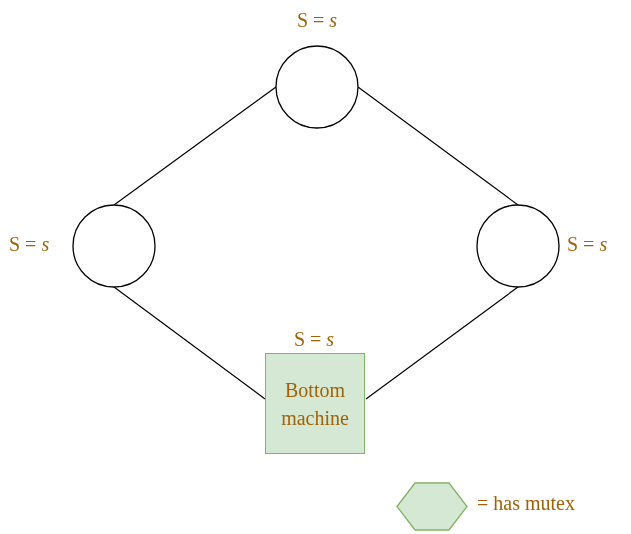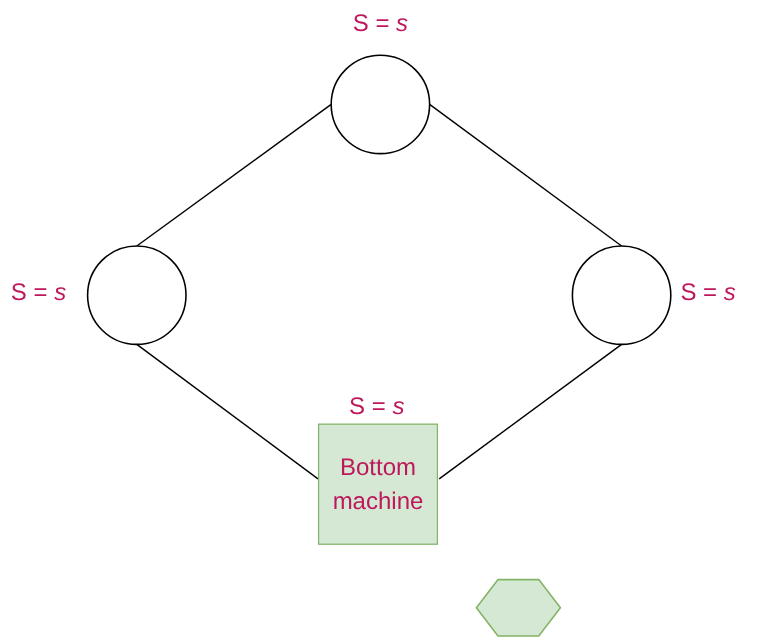--- a/index.html
+++ b/index.html
@@ -1,22 +1,22 @@
 <!DOCTYPE html>
 <html><head>
 <meta charset="utf-8">
 <style>
   html, body { margin: 0; padding: 0; background: #ffffff; }
   .canvas {
     position: relative;
     width: 631px;
     height: 534px;
     background: #ffffff;
-    font-family: Liberation Sans, sans-serif;
-    color: #be185d;
+    font-family: Liberation Serif, serif;
+    color: #a16207;
     overflow: hidden;
   }
   .layer {
     position: absolute;
     left: 0; top: 0;
     width: 631px; height: 534px;
   }
   .label {
     position: absolute;
     font-size: 20px;
@@ -67,14 +67,15 @@
   <div class="label left-label"><span>S = </span><span class="it">s</span></div>
 
   <div class="label right-label"><span>S = </span><span class="it">s</span></div>
 
   <div class="label bottom-label"><span>S = </span><span class="it">s</span></div>
 
   <div class="machine-box">
     <span>Bottom machine</span>
   </div>
 
+  <div class="label legend-label">= has mutex</div>
 
 </div>
 
 </body></html>

